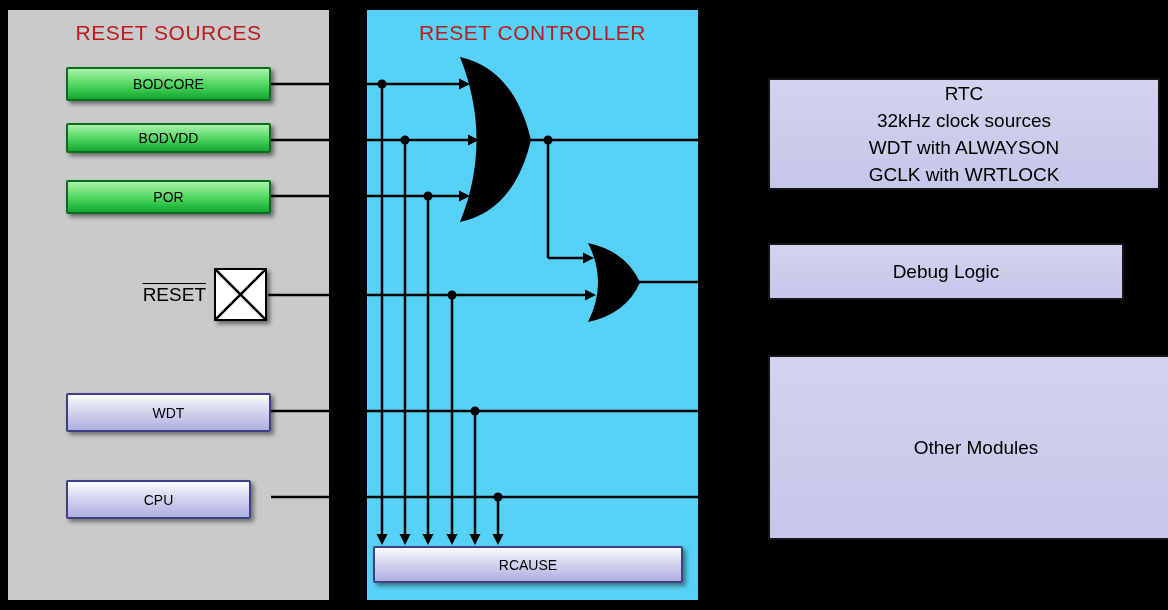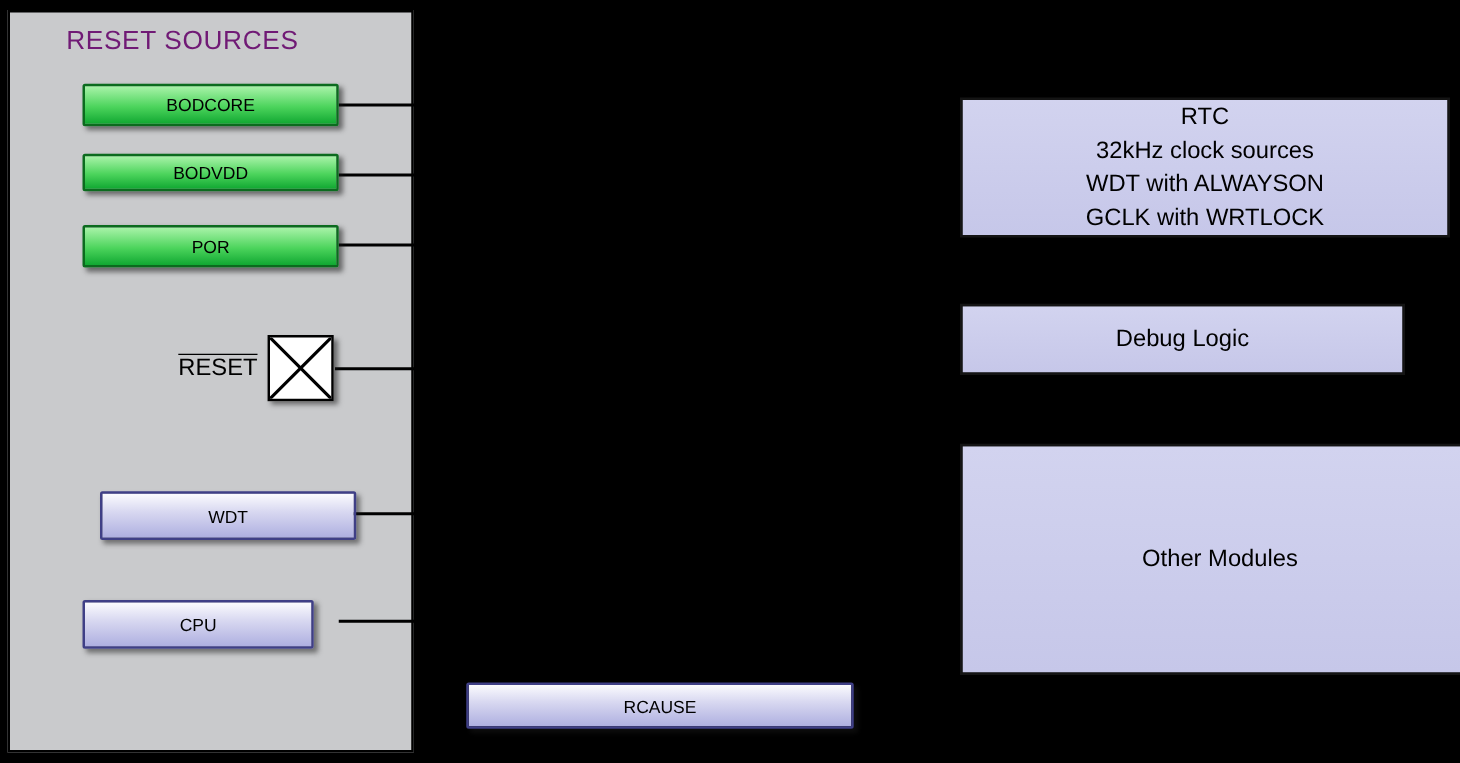--- a/index.html
+++ b/index.html
@@ -15,25 +15,24 @@
   }
   .panel {
     position: absolute;
     border: 2px solid #000;
   }
   .left-panel  { left: 6px;   top: 8px; width: 325px; height: 594px; background: var(--sources-panel, #c9cacc); }
   .cyan-panel  { left: 365px; top: 8px; width: 335px; height: 594px; background: var(--controller-panel, #57d2f6); }
   .panel-title {
     position: absolute;
     top: 11px; left: 0; width: 100%;
-    text-align: left;
+    text-align: center;
     font-size: 21px;
     letter-spacing: 0.5px;
-    color: #701a75;
-    margin-left: 45px;
+    color: #b91c1c;
   }
   .box {
     position: absolute;
     display: flex;
     align-items: center;
     justify-content: center;
     font-size: 14px;
     color: #000;
     z-index: 3;
   }
@@ -52,21 +51,21 @@
   .rightbox {
     background: linear-gradient(180deg, #d2d3ef 0%, var(--right-box-fill, #c6c7e9) 100%);
     border: 2px solid #141414;
     flex-direction: column;
     line-height: 27px;
     font-size: 19px;
   }
   .src1 { left: 66px; top: 67px;  width: 205px; height: 34px; }
   .src2 { left: 66px; top: 123px; width: 205px; height: 30px; }
   .src3 { left: 66px; top: 180px; width: 205px; height: 34px; }
-  .wdt  { left: 80px; top: 393px; width: 205px; height: 39px; }
+  .wdt  { left: 66px; top: 393px; width: 205px; height: 39px; }
   .cpu  { left: 66px; top: 480px; width: 185px; height: 39px; }
   .rcause { left: 373px; top: 546px; width: 310px; height: 37px; }
   .rb1 { left: 768px; top: 78px;  width: 392px; height: 112px; }
   .rb2 { left: 768px; top: 243px; width: 356px; height: 57px; }
   .rb3 { left: 768px; top: 355px; width: 416px; height: 185px; }
   .reset-label {
     position: absolute;
     left: 118px; top: 284px; width: 88px;
     text-align: right;
     font-size: 19px;
@@ -93,20 +92,23 @@
 </style>
 </head>
 <body>
 
 <div id="stage">
 
   <div class="panel left-panel">
     <div class="panel-title">RESET SOURCES</div>
   </div>
 
+  <div class="panel cyan-panel">
+    <div class="panel-title">RESET CONTROLLER</div>
+  </div>
 
   <svg id="wires" width="1168" height="610">
     <g>
       <line x1="271" y1="84" x2="461" y2="84"></line>
       <line x1="271" y1="140" x2="468" y2="140"></line>
       <line x1="271" y1="196" x2="461" y2="196"></line>
       <line x1="268" y1="295" x2="585" y2="295"></line>
       <line x1="271" y1="411" x2="768" y2="411"></line>
       <line x1="271" y1="497" x2="768" y2="497"></line>
       <line x1="530" y1="140" x2="768" y2="140"></line>

